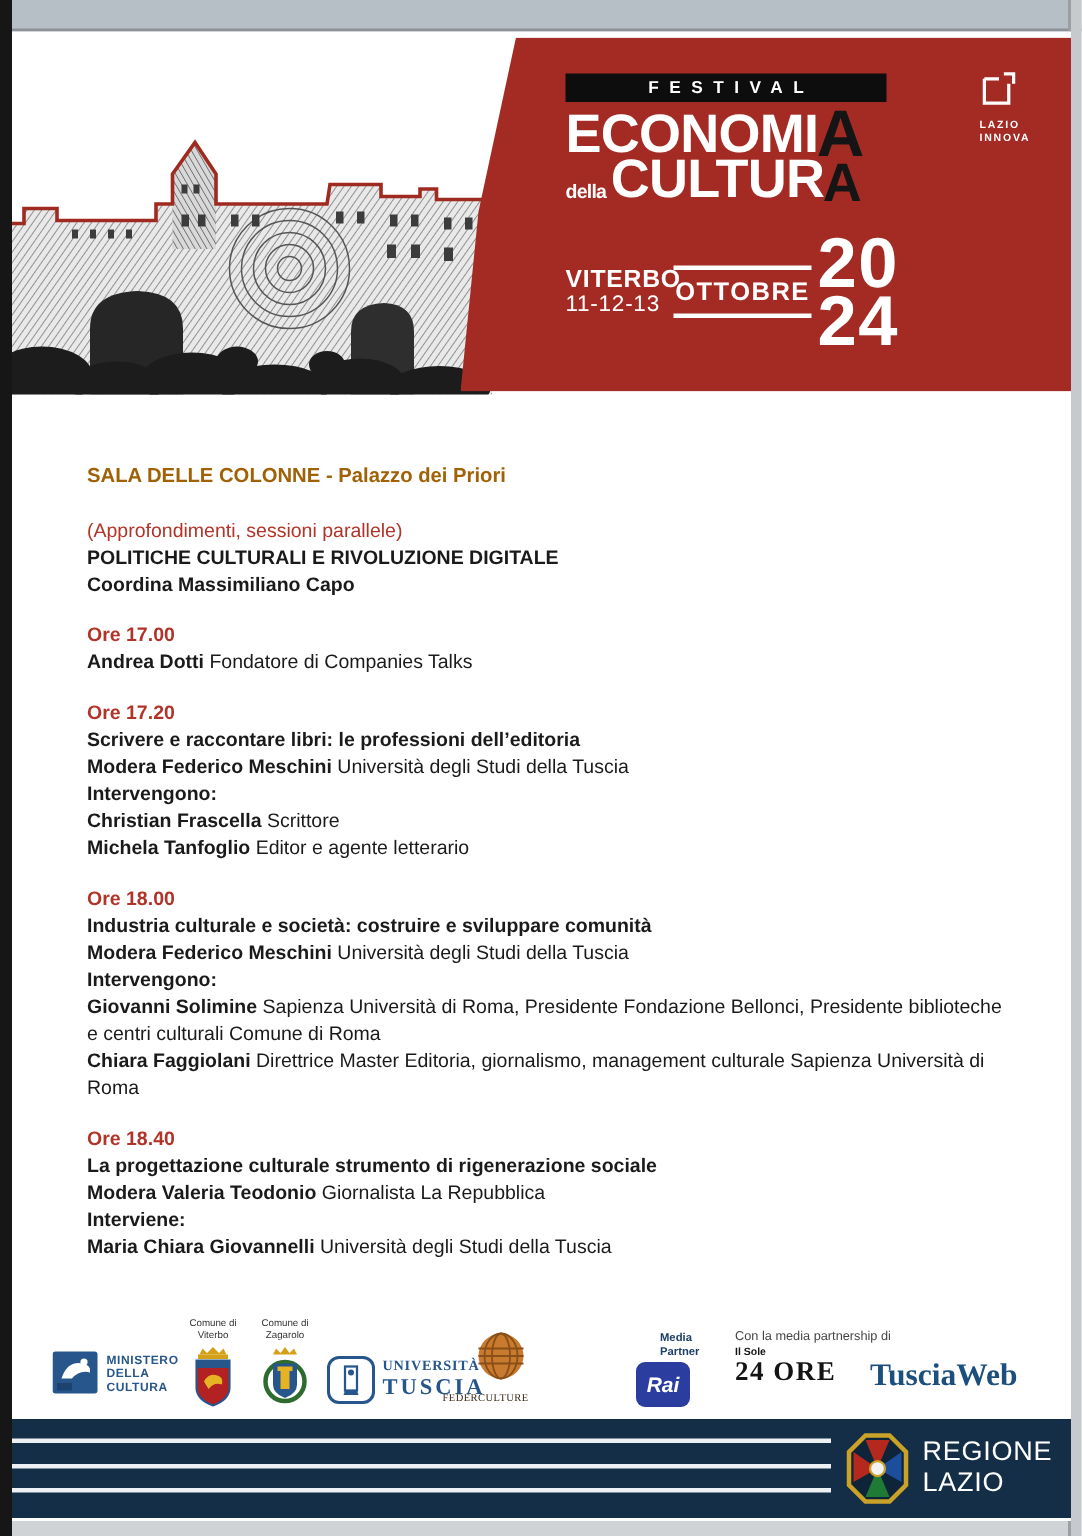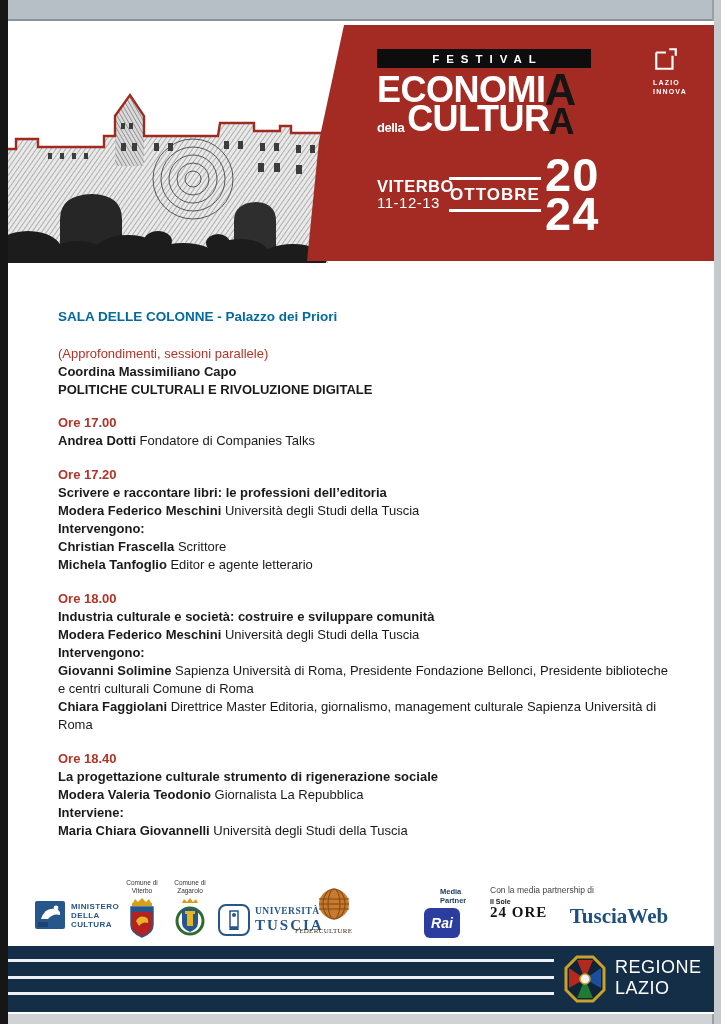--- a/index.html
+++ b/index.html
@@ -42,21 +42,21 @@
     font-size:17px;font-weight:bold;letter-spacing:1px;
   }
   .year{left:537px;top:131px;color:#fff;font-weight:bold;font-size:47px;line-height:.82;letter-spacing:1px;}
   .lazio-innova{left:645px;top:21px;width:58px;color:#fff;text-align:left;}
   .li-label{font-size:7px;font-weight:bold;letter-spacing:1.2px;line-height:1.25;margin-top:3px;}
 
   
   .program{left:50px;top:287px;width:618px;font-size:13px;line-height:18px;color:#1a1a1a;}
   .red{color:#b23327;}
   .b{font-weight:bold;}
-  .venue{font-weight:bold;color:#0369a1;margin-bottom:19px;font-size:13.5px;}
+  .venue{font-weight:bold;color:#a16207;margin-bottom:19px;font-size:13.5px;}
   .intro{margin-bottom:15px;}
   .session{margin-bottom:16px;}
   .ministero{left:27px;top:878px;display:flex;align-items:center;gap:4px;}
   .ministero .txt{font-size:8px;font-weight:bold;line-height:9px;letter-spacing:.4px;color:#27568c;}
   .crest{width:44px;text-align:center;}
   .crest-caption{font-size:6.5px;line-height:7.5px;color:#333;margin-bottom:3px;}
   .viterbo{left:112px;top:858px;}
   .zagarolo{left:160px;top:858px;}
   .tuscia{left:210px;top:883px;display:flex;align-items:center;gap:5px;}
   .tuscia .txt{font-family:"Liberation Serif",serif;color:#27568c;line-height:1;}
@@ -65,21 +65,21 @@
   .federculture{left:287px;top:866px;text-align:right;width:56px;}
   .federculture .txt{font-family:"Liberation Serif",serif;font-size:7px;letter-spacing:.3px;color:#3a2a1a;margin-top:2px;}
   .rai-group{left:416px;top:866px;width:52px;}
   .media-partner{font-size:7.5px;font-weight:bold;color:#1d3e66;margin-bottom:3px;padding-left:16px;}
   .rai-box{width:36px;height:30px;background:#2b3d9e;border-radius:6px;color:#fff;
     display:flex;align-items:center;justify-content:center;font-size:14px;font-weight:bold;font-style:italic;}
   .partnership{left:482px;top:864px;}
   .partnership-label{font-size:8.5px;color:#444;margin-bottom:3px;}
   .sole-group{display:inline-block;vertical-align:top;color:#141414;}
   .sole-small{font-size:7px;font-weight:bold;}
-  .sole-big{font-family:"Liberation Serif",serif;font-size:15px;font-weight:bold;letter-spacing:1px;line-height:1;}
+  .sole-big{font-family:"Liberation Serif",serif;font-size:18px;font-weight:bold;letter-spacing:1px;line-height:1;}
   .tusciaweb{display:inline-block;font-family:"Liberation Serif",serif;font-size:21px;font-weight:bold;color:#1c4f7d;margin-left:18px;position:relative;top:6px;}
 
   
   .bottom-bar{left:0;top:925px;width:706px;height:66px;background:#132e46;}
   .bar-line{position:absolute;left:0;width:546px;height:3px;background:#eef1f3;}
   .bl1{top:13px;} .bl2{top:30px;} .bl3{top:46px;}
   .region-text{position:absolute;left:607px;top:11px;color:#fff;font-size:18px;line-height:21px;letter-spacing:.5px;font-weight:normal;}
   .emblem{position:absolute;left:556px;top:9px;}
 </style>
 </head>
@@ -191,22 +191,22 @@
         <div>INNOVA</div>
       </div>
     </div>
   </div>
 
   <div class="abs program">
     <div class="venue">SALA DELLE COLONNE - Palazzo dei Priori</div>
 
     <div class="intro">
       <div class="red">(Approfondimenti, sessioni parallele)</div>
+      <div class="b">POLITICHE CULTURALI E RIVOLUZIONE DIGITALE</div>
       <div class="b">Coordina Massimiliano Capo</div>
-      <div class="b">POLITICHE CULTURALI E RIVOLUZIONE DIGITALE</div>
     </div>
 
     <div class="session">
       <div class="red b">Ore 17.00</div>
       <div><span class="b">Andrea Dotti</span><span> Fondatore di Companies Talks</span></div>
     </div>
 
     <div class="session">
       <div class="red b">Ore 17.20</div>
       <div class="b">Scrivere e raccontare libri: le professioni dell’editoria</div>

